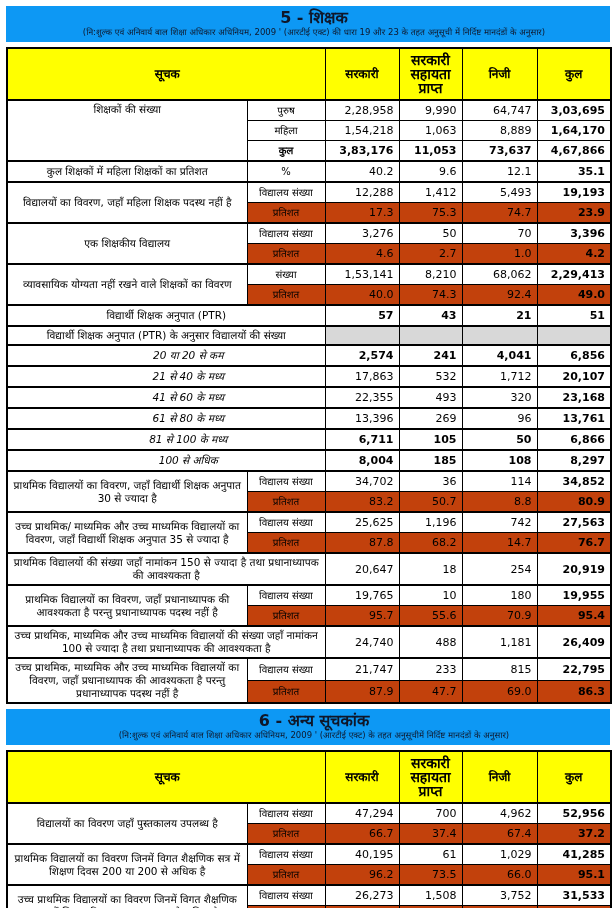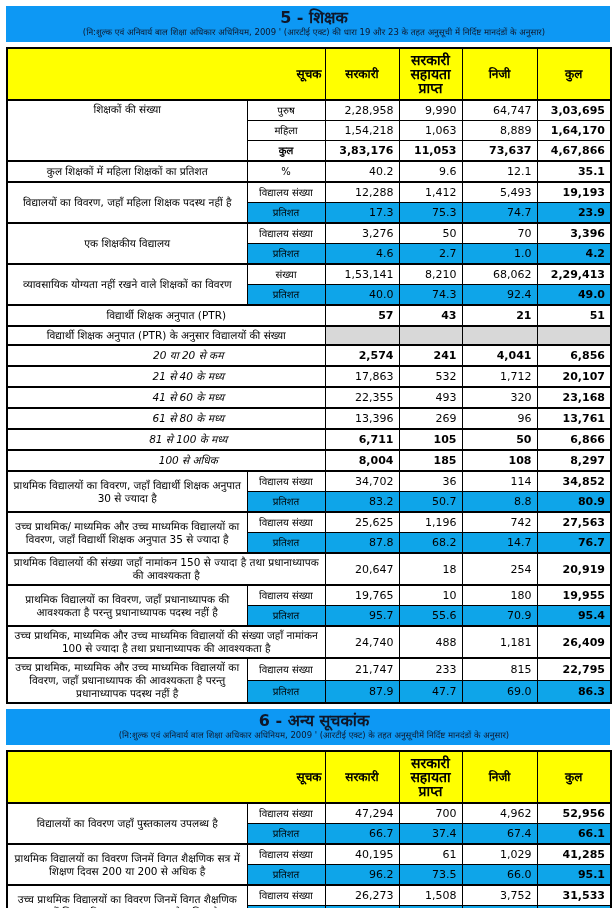--- a/index.html
+++ b/index.html
@@ -46,21 +46,21 @@
   }
   table.report thead th {
     font-size: 12px;
     font-weight: bold;
     line-height: 14px;
     padding: 4px 3px;
     text-align: center;
     border-bottom: 2px solid #000;
   }
   table.report thead th.indicator-head {
-    text-align: right;
+    text-align: center;
     padding-left: 5px;
   }
   table.report thead th.aided-head { font-size: 14px; }
   td.label-cell {
     font-size: 10.5px;
     line-height: 13px;
     padding: 2px 4px;
     text-align: center;
     vertical-align: middle;
   }
@@ -75,21 +75,21 @@
   }
   td.num-cell {
     font-size: 11px;
     line-height: 15px;
     padding: 2px 5px;
     text-align: right;
   }
   td.bold, .bold { font-weight: bold; }
   tr.gs td { border-top: 2px solid #000; }
   
-  tr.shaded td.sub-cell, tr.shaded td.num-cell { background: #0ea5e9; }
+  tr.shaded td.sub-cell, tr.shaded td.num-cell { background: #c2410c; }
   td.num-cell.empty { background: #d8d8d8; }
 </style>
 </head>
 <body>
 
 <div class="band" style="background: rgb(13, 152, 244);">
   <div class="band-title">5 - शिक्षक</div>
   <div class="band-subtitle">(नि:शुल्क एवं अनिवार्य बाल शिक्षा अधिकार अधिनियम, 2009 ' (आरटीई एक्ट) की धारा 19 और 23 के तहत अनुसूची में निर्दिष्ट मानदंडों के अनुसार)</div>
 </div>
 
@@ -350,21 +350,21 @@
         <td class="num-cell">47,294</td>
         <td class="num-cell">700</td>
         <td class="num-cell">4,962</td>
         <td class="num-cell bold">52,956</td>
       </tr>
       <tr class="shaded">
         <td class="sub-cell">प्रतिशत</td>
         <td class="num-cell">66.7</td>
         <td class="num-cell">37.4</td>
         <td class="num-cell">67.4</td>
-        <td class="num-cell bold">66.1</td>
+        <td class="num-cell bold">37.2</td>
       </tr>
       <tr class="gs">
         <td class="label-cell" rowspan="2">प्राथमिक विद्यालयों का विवरण जिनमें विगत शैक्षणिक सत्र में शिक्षण दिवस 200 या 200 से अधिक है</td>
         <td class="sub-cell">विद्यालय संख्या</td>
         <td class="num-cell">40,195</td>
         <td class="num-cell">61</td>
         <td class="num-cell">1,029</td>
         <td class="num-cell bold">41,285</td>
       </tr>
       <tr class="shaded">

